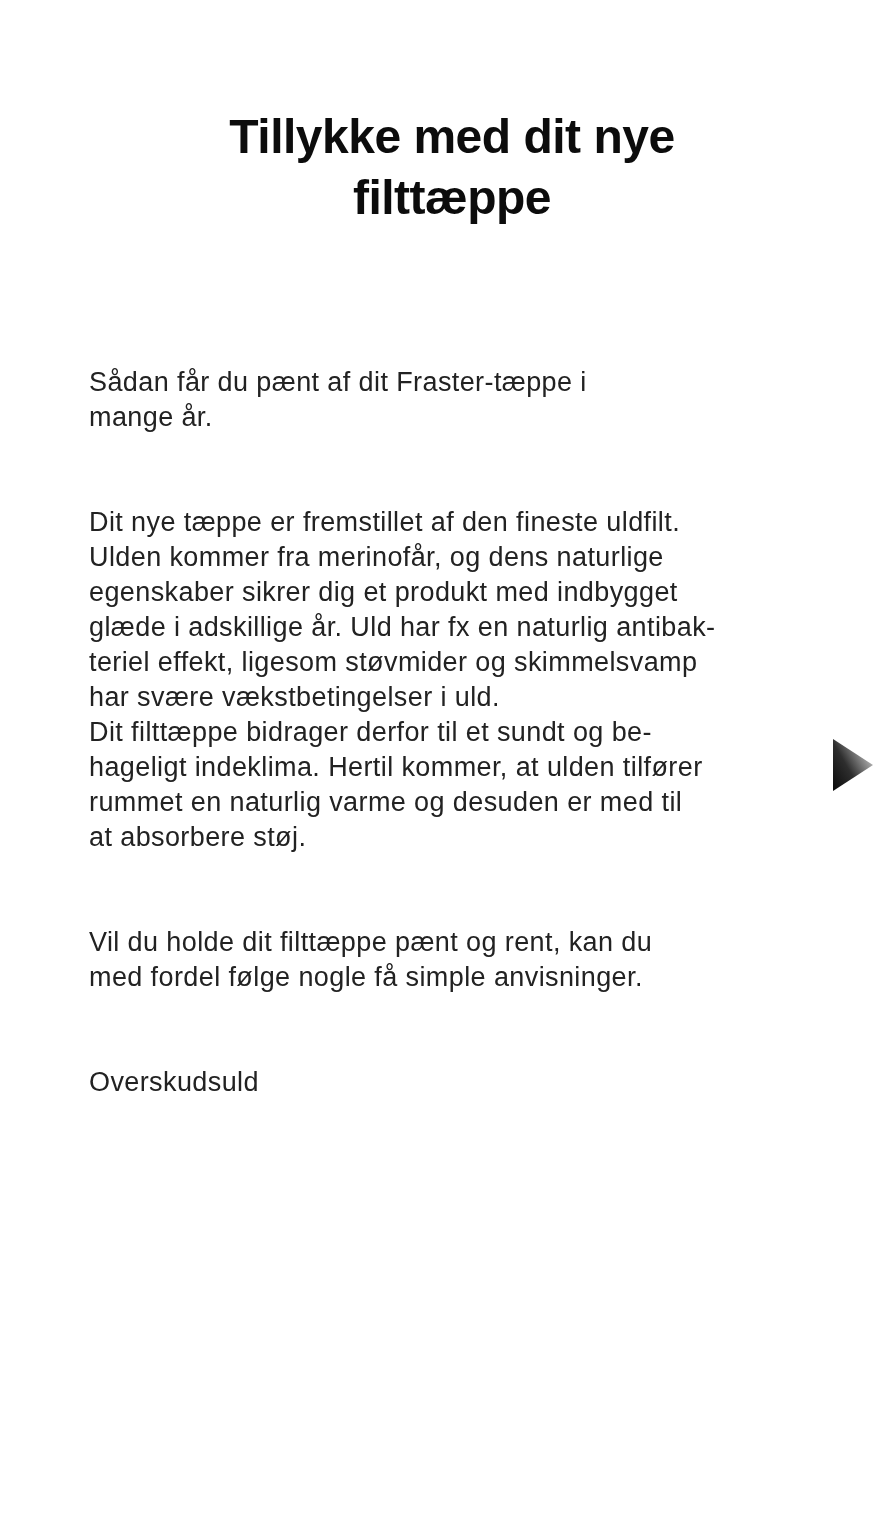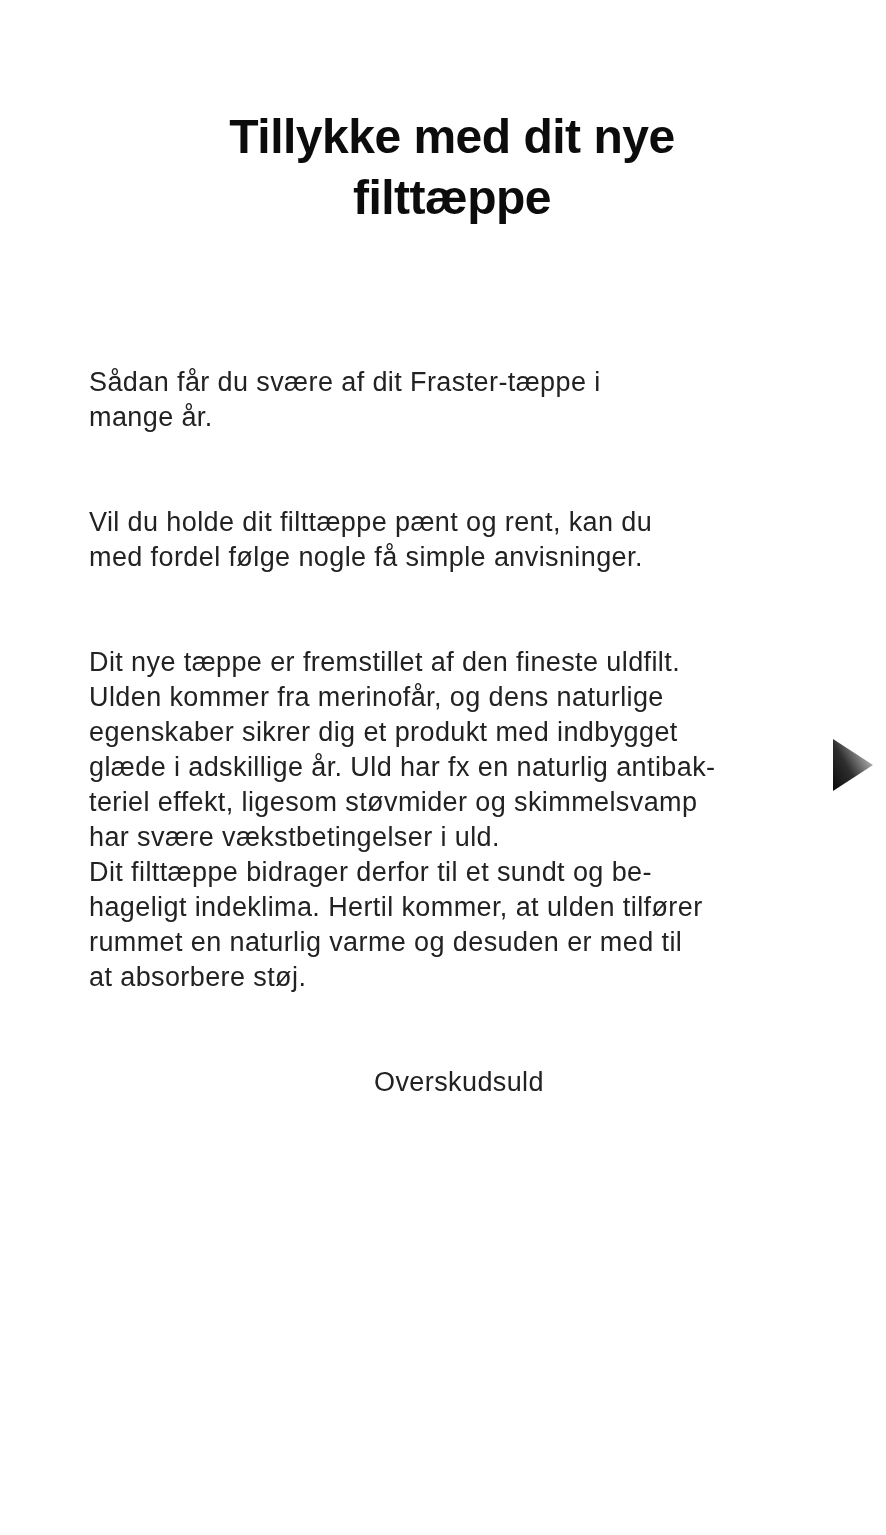--- a/index.html
+++ b/index.html
@@ -32,21 +32,21 @@
     top: 330px;
     width: 740px;
     font-size: 27px;
     line-height: 35px;
     letter-spacing: 0.4px;
     font-weight: 400;
     color: #222222;
     white-space: pre-line;
   }
   .para { margin: 0 0 35px 0; }
-  .para.tight { margin-bottom: 0; text-align: center; }
+  .para.tight { margin-bottom: 0; }
   .next-arrow {
     position: absolute;
     left: 833px;
     top: 739px;
     width: 40px;
     height: 52px;
     cursor: pointer;
     background: none;
     border: none;
     padding: 0;
@@ -80,34 +80,34 @@
 </style>
 </head>
 <body>
 
 <div class="page">
 
   <h1 class="title">Tillykke med dit nye
 filttæppe</h1>
 
   <div class="body-text">
-    <p class="para">Sådan får du svære af dit Fraster-tæppe i
+    <p class="para">Sådan får du pænt af dit Fraster-tæppe i
 mange år.</p>
-    <p class="para">Vil du holde dit filttæppe pænt og rent, kan du
-med fordel følge nogle få simple anvisninger.</p>
     <p class="para">Dit nye tæppe er fremstillet af den fineste uldfilt.
 Ulden kommer fra merinofår, og dens naturlige
 egenskaber sikrer dig et produkt med indbygget
 glæde i adskillige år. Uld har fx en naturlig antibak-
 teriel effekt, ligesom støvmider og skimmelsvamp
 har svære vækstbetingelser i uld.
 Dit filttæppe bidrager derfor til et sundt og be-
 hageligt indeklima. Hertil kommer, at ulden tilfører
 rummet en naturlig varme og desuden er med til
 at absorbere støj.</p>
+    <p class="para">Vil du holde dit filttæppe pænt og rent, kan du
+med fordel følge nogle få simple anvisninger.</p>
     <p class="para tight">Overskudsuld</p>
   </div>
 
   <button class="next-arrow">
     <span>
       <svg width="40" height="52" viewBox="0 0 40 52" aria-hidden="true">
         <defs>
           <linearGradient id="arrowGrad" x1="0" y1="1" x2="1" y2="0.25">
             <stop offset="0" stop-color="#0a0a0a"></stop>
             <stop offset="0.45" stop-color="#2e2e2e"></stop>

